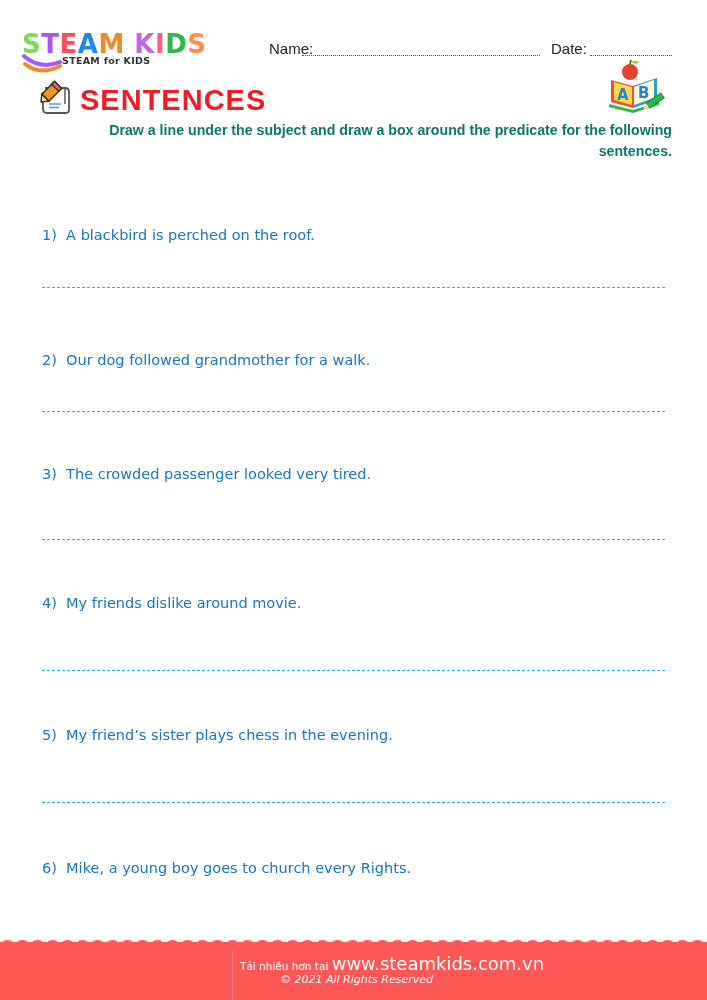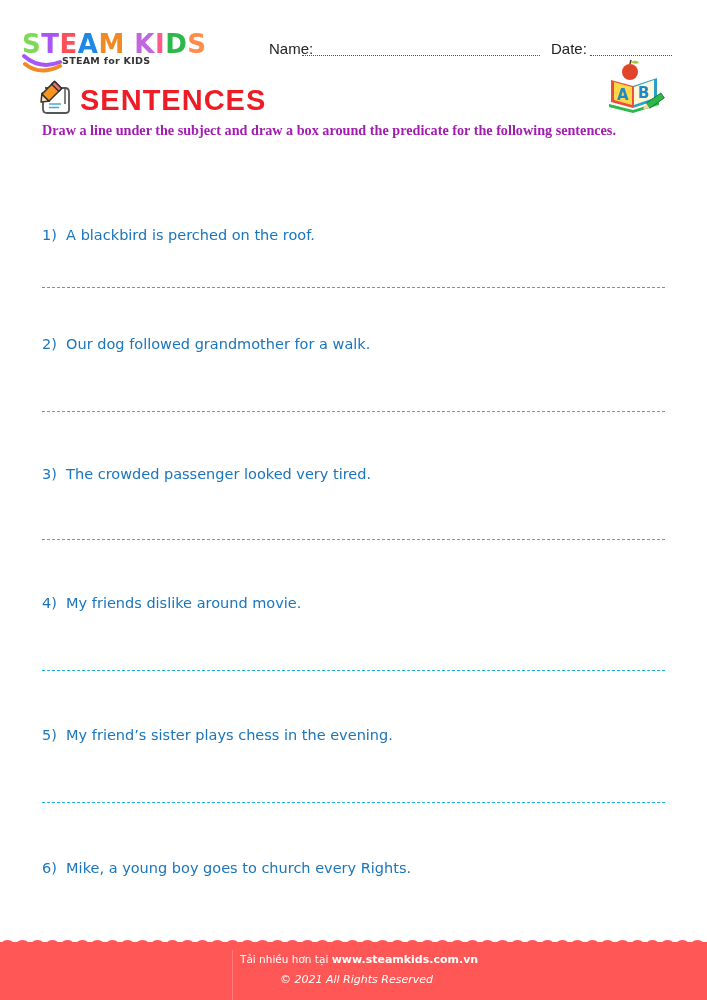--- a/index.html
+++ b/index.html
@@ -36,41 +36,41 @@
   
   .title-icon { left:37px; top:80px; width:36px; height:36px; }
   .title {
     left:80px; top:82px; font-family:"Liberation Sans", sans-serif;
     font-weight:bold; font-size:29px; color:#ee1c25; letter-spacing:1px;
     line-height:36px;
   }
   .book-icon { left:605px; top:58px; width:62px; height:58px; }
 
   .instructions {
-    left:42px; top:120px; width:630px; font-family:Liberation Serif, serif;
-    font-weight:bold; font-size:14.2px; line-height:21px; color:#a21caf;
+    left:42px; top:120px; width:630px; font-family:Liberation Sans, sans-serif;
+    font-weight:bold; font-size:14.2px; line-height:21px; color:#0f766e;text-align:right;
   }
 
   .sentence {
     left:42px; font-family:"DejaVu Sans", sans-serif; font-size:14.5px;
     color:#1a75bb; white-space:pre;
   }
   .answer-line {
     left:42px; width:623px; height:0; border-top:1.5px dashed #21b3e0;
   }
 
   
   .footer { left:0; top:942px; width:707px; height:58px; background:#ff5656; }
   .scallops { left:0; top:934px; width:707px; height:14px; }
   .footer-divider { left:232px; top:950px; width:1px; height:50px; background:#ff7b7b; }
   .footer-line1 {
     left:240px; top:953px; color:#ffffff; font-family:"DejaVu Sans", sans-serif;
     font-size:10.5px; white-space:nowrap;
   }
-  .footer-line1 b { font-size:11px; font-weight:bold; }
+  .footer-line1 b { font-size:18px; font-weight:normal; }
   .footer-line2 {
     left:280px; top:973px; color:#ffffff; font-family:"DejaVu Sans", sans-serif;
     font-size:11px; font-style:italic; white-space:nowrap;
   }
 </style>
 </head>
 <body>
 
 <div class="abs logo">
   <div class="logo-word" id="logoWord"><span style="color: rgb(126, 217, 87);">S</span><span style="color: rgb(168, 85, 247);">T</span><span style="color: rgb(255, 77, 90);">E</span><span style="color: rgb(30, 136, 229);">A</span><span style="color: rgb(240, 138, 36);">M</span><span style="color: rgb(255, 255, 255);">&nbsp;</span><span style="color: rgb(194, 102, 224);">K</span><span style="color: rgb(255, 92, 138);">I</span><span style="color: rgb(45, 184, 74);">D</span><span style="color: rgb(255, 140, 75);">S</span></div>
@@ -114,21 +114,21 @@
     <rect x="42" y="40" width="18" height="6" fill="#2db84a" stroke="#1c6e2c" stroke-width="0.8"></rect>
     <path d="M42 40 L36 43 L42 46 Z" fill="#f5d7a1"></path>
   </g>
 </svg>
 
 <div class="abs instructions">Draw a line under the subject and draw a box around the predicate for the following sentences.</div>
 
 <div class="abs sentence" style="top:227px;"><span>1)</span>  <span>A blackbird is perched on the roof.</span></div>
 <div class="abs answer-line" style="top:287px;"></div>
 
-<div class="abs sentence" style="top:336px;"><span>2)</span>  <span>Our dog followed grandmother for a walk.</span></div>
+<div class="abs sentence" style="top:352px;"><span>2)</span>  <span>Our dog followed grandmother for a walk.</span></div>
 <div class="abs answer-line" style="top:411px;"></div>
 
 <div class="abs sentence" style="top:466px;"><span>3)</span>  <span>The crowded passenger looked very tired.</span></div>
 <div class="abs answer-line" style="top:539px;"></div>
 
 <div class="abs sentence" style="top:595px;"><span>4)</span>  <span>My friends dislike around movie.</span></div>
 <div class="abs answer-line" style="top:670px;"></div>
 
 <div class="abs sentence" style="top:727px;"><span>5)</span>  <span>My friend’s sister plays chess in the evening.</span></div>
 <div class="abs answer-line" style="top:802px;"></div>

